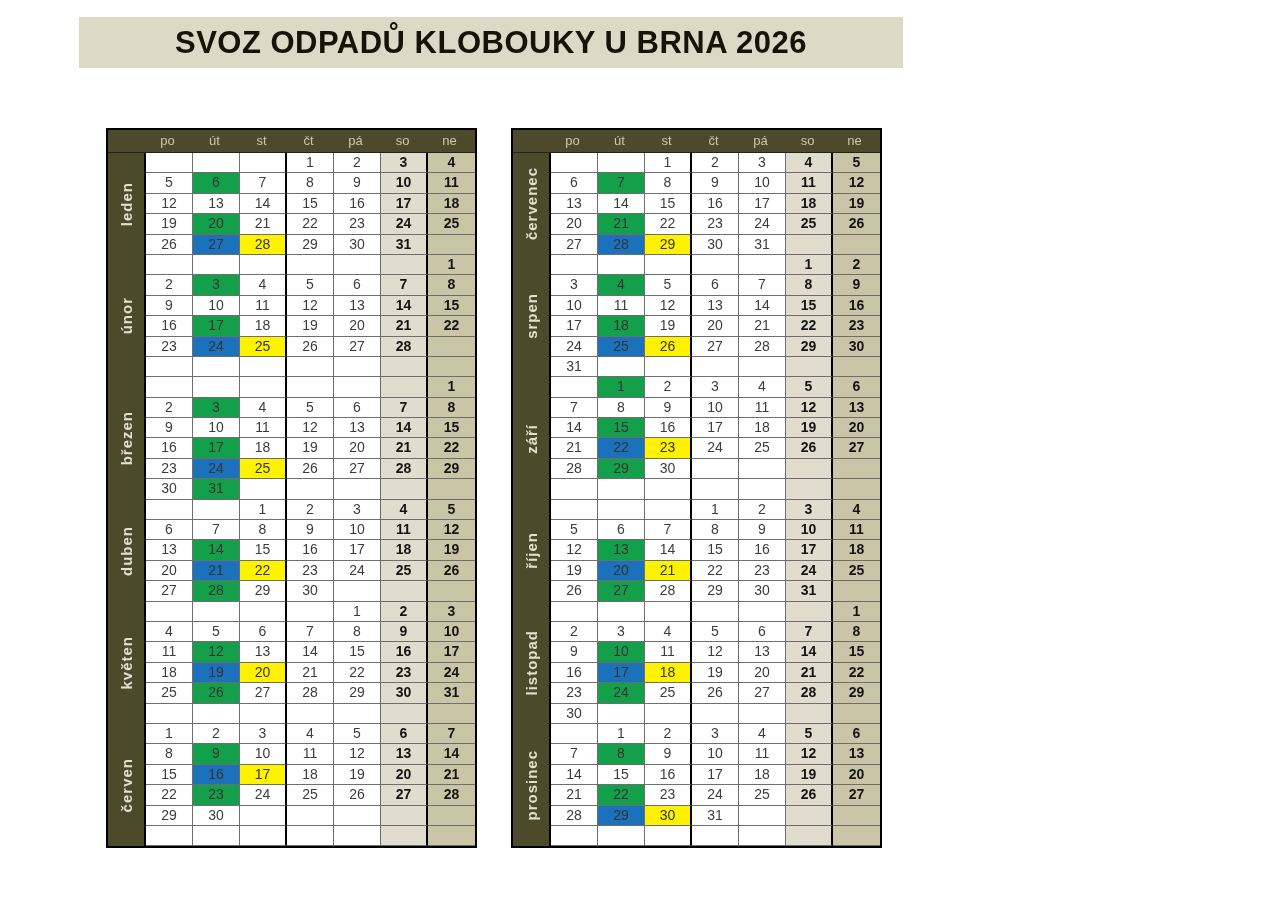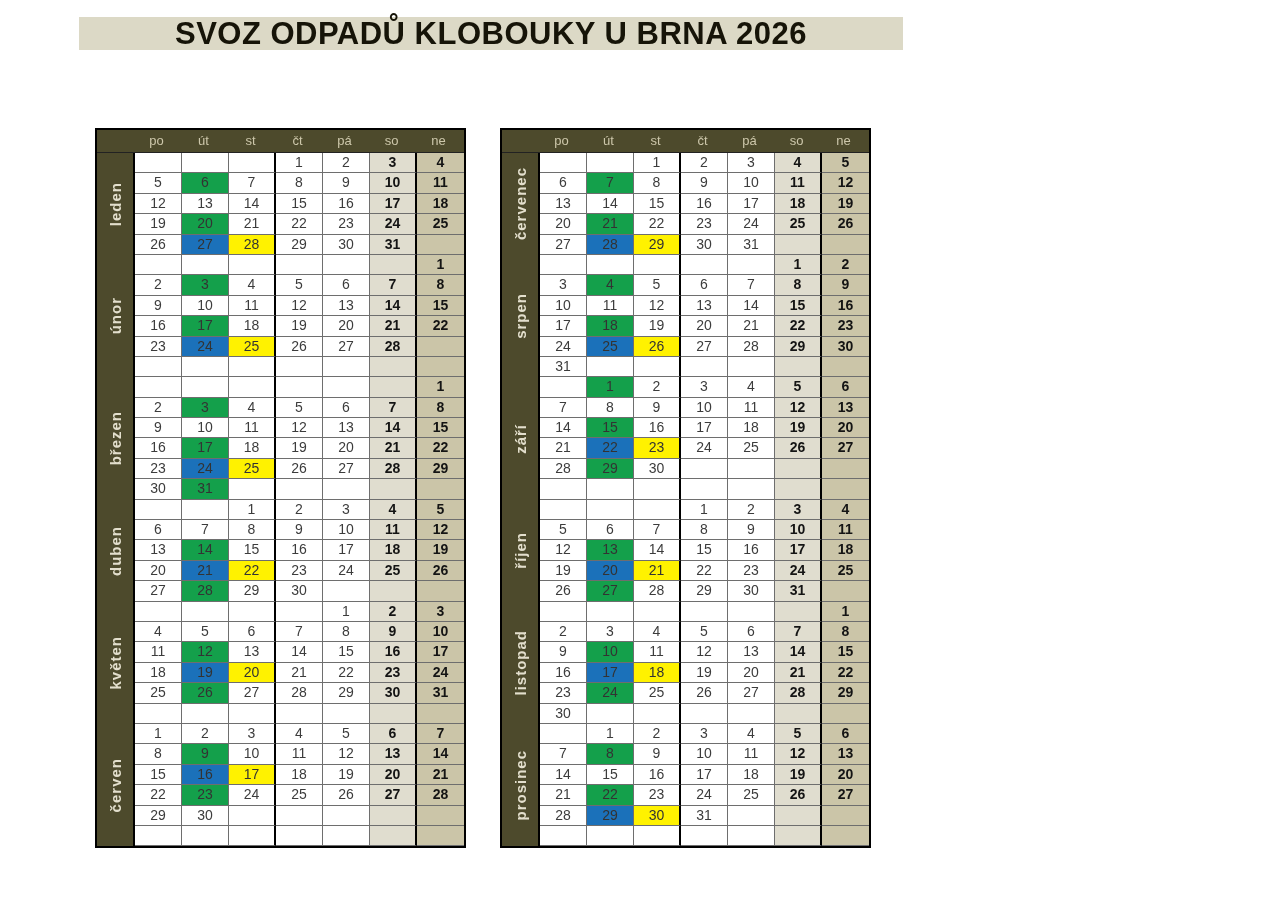--- a/index.html
+++ b/index.html
@@ -2,30 +2,30 @@
 <html style="--green: #14a04b; --blue: #1b71ba; --yellow: #fff200; --sat: #e0ddcf; --sun: #cbc5a8; --olive: #4d4a2c; --title-bar: #dcd9c6;"><head>
 <meta charset="utf-8">
 <style>
   html,body{margin:0;padding:0;}
   body{
     width:1280px;height:905px;background:#ffffff;overflow:hidden;
     font-family:"Liberation Sans","DejaVu Sans",sans-serif;
     position:relative;
   }
   .title-bar{
-    position:absolute;left:79px;top:17px;width:824px;height:33px;
+    position:absolute;left:79px;top:17px;width:824px;height:51px;
     background:var(--title-bar,#dcd9c6);
     display:flex;align-items:center;justify-content:center;
   }
   .title-bar span{
     font-size:31px;font-weight:bold;color:#161408;letter-spacing:0.5px;white-space:nowrap;
   }
   .calendar{
     position:absolute;top:128px;width:371px;
-    border:2px solid #000;box-sizing:border-box;background:#fff;
+    border:2px solid #000;box-sizing:border-box;background:#fff;margin-left:11px;
   }
   .cal-left{left:95px;}
   .cal-right{left:500px;}
   .cal-header{
     display:flex;height:23px;background:var(--olive,#4d4a2c);
     border-bottom:1px solid #222;box-sizing:border-box;
   }
   .corner{width:36px;flex:none;}
   .wd{
     width:47px;flex:none;text-align:center;line-height:22px;

